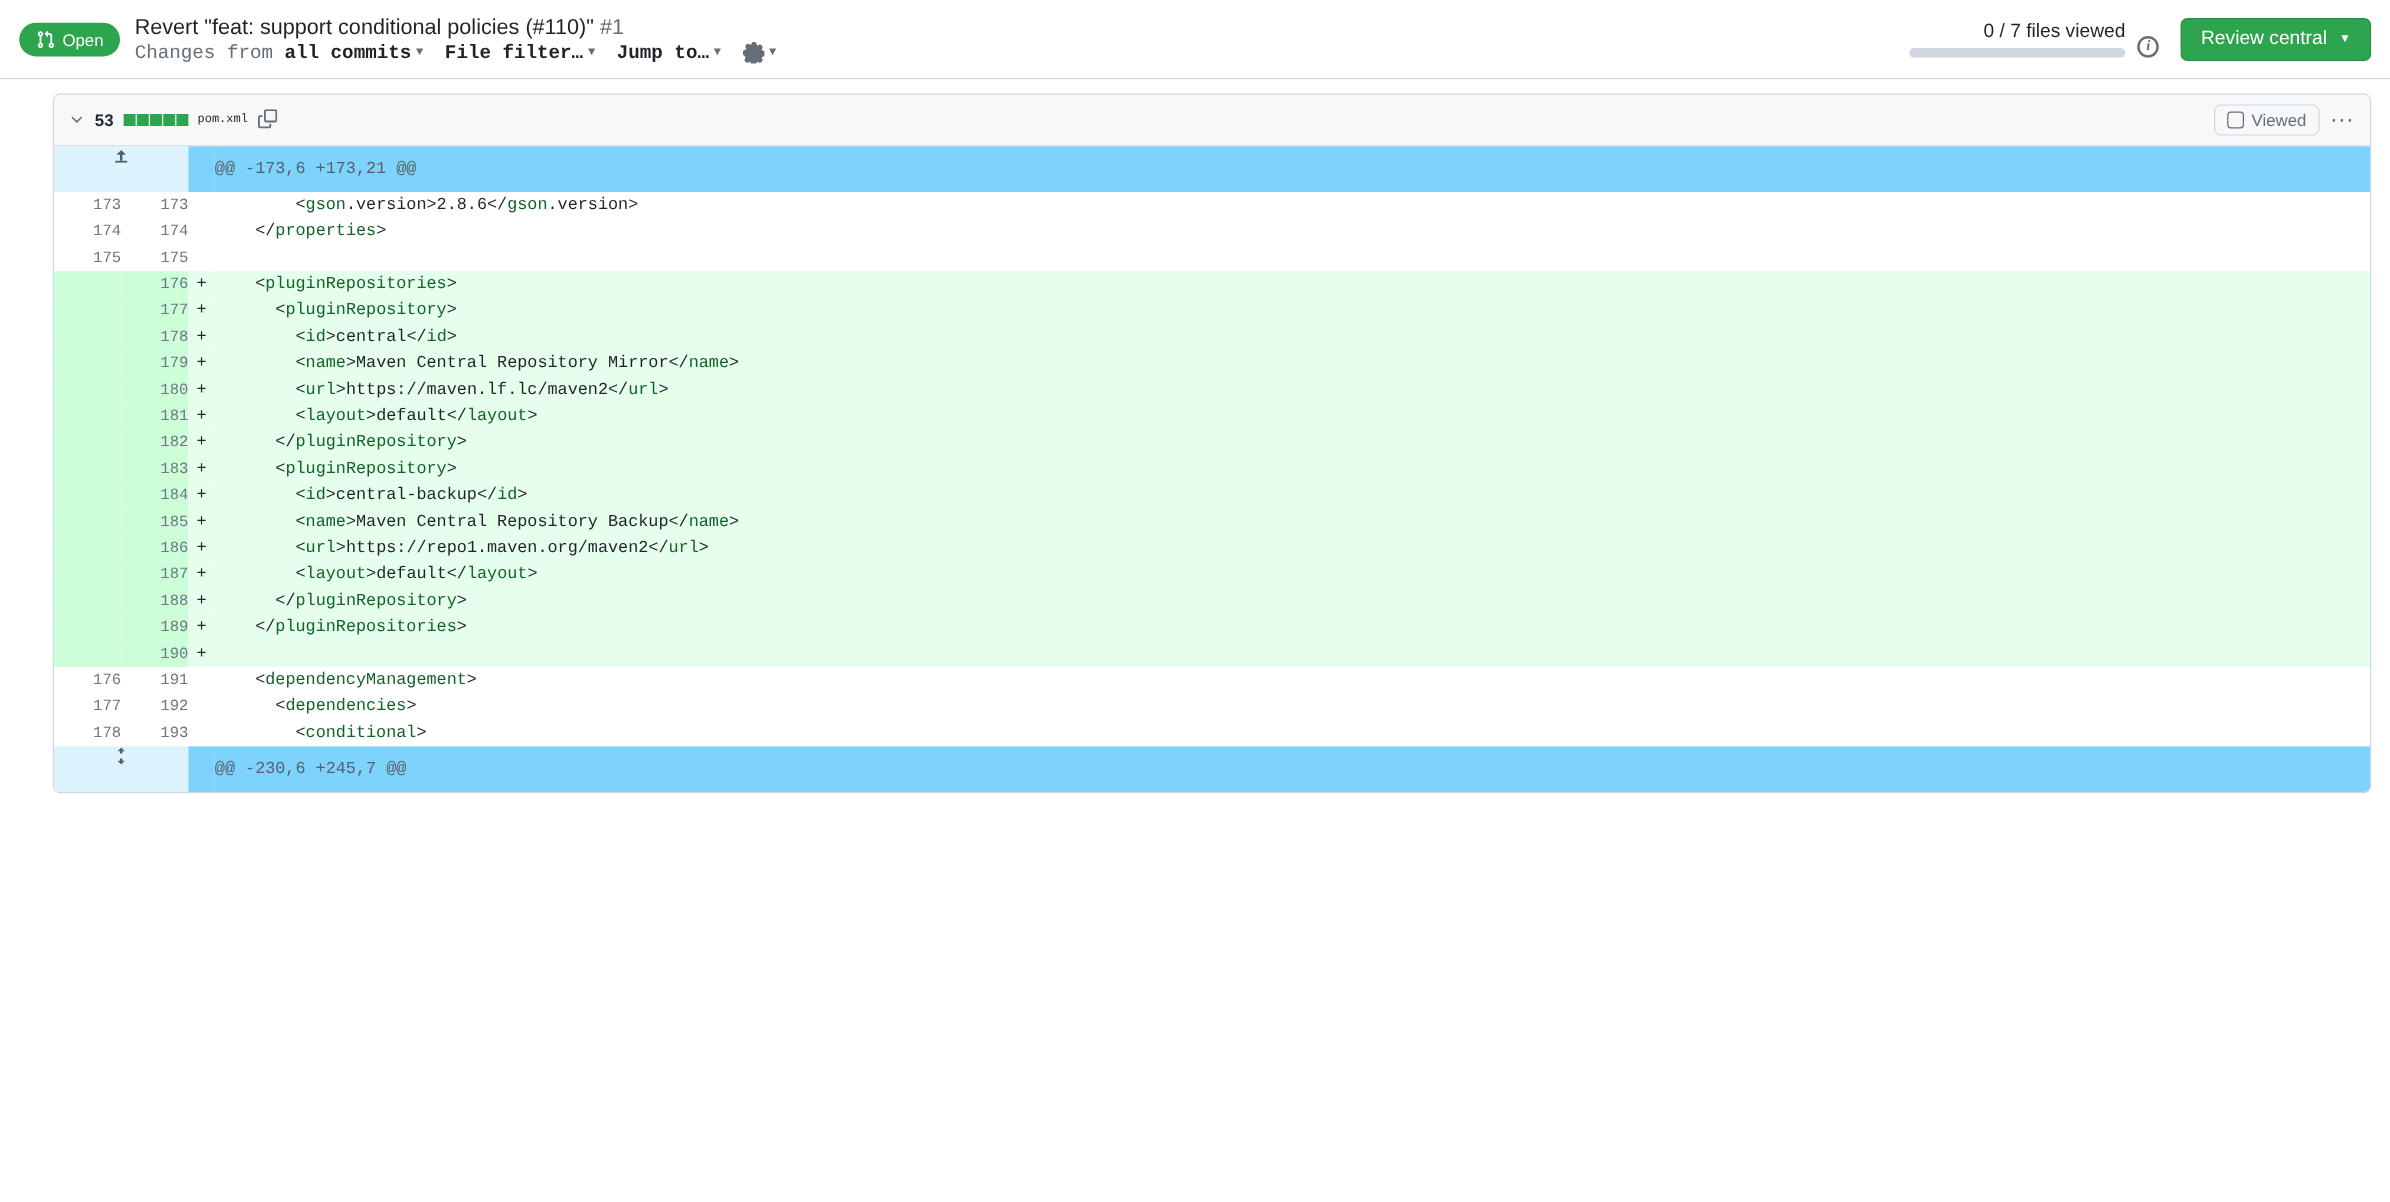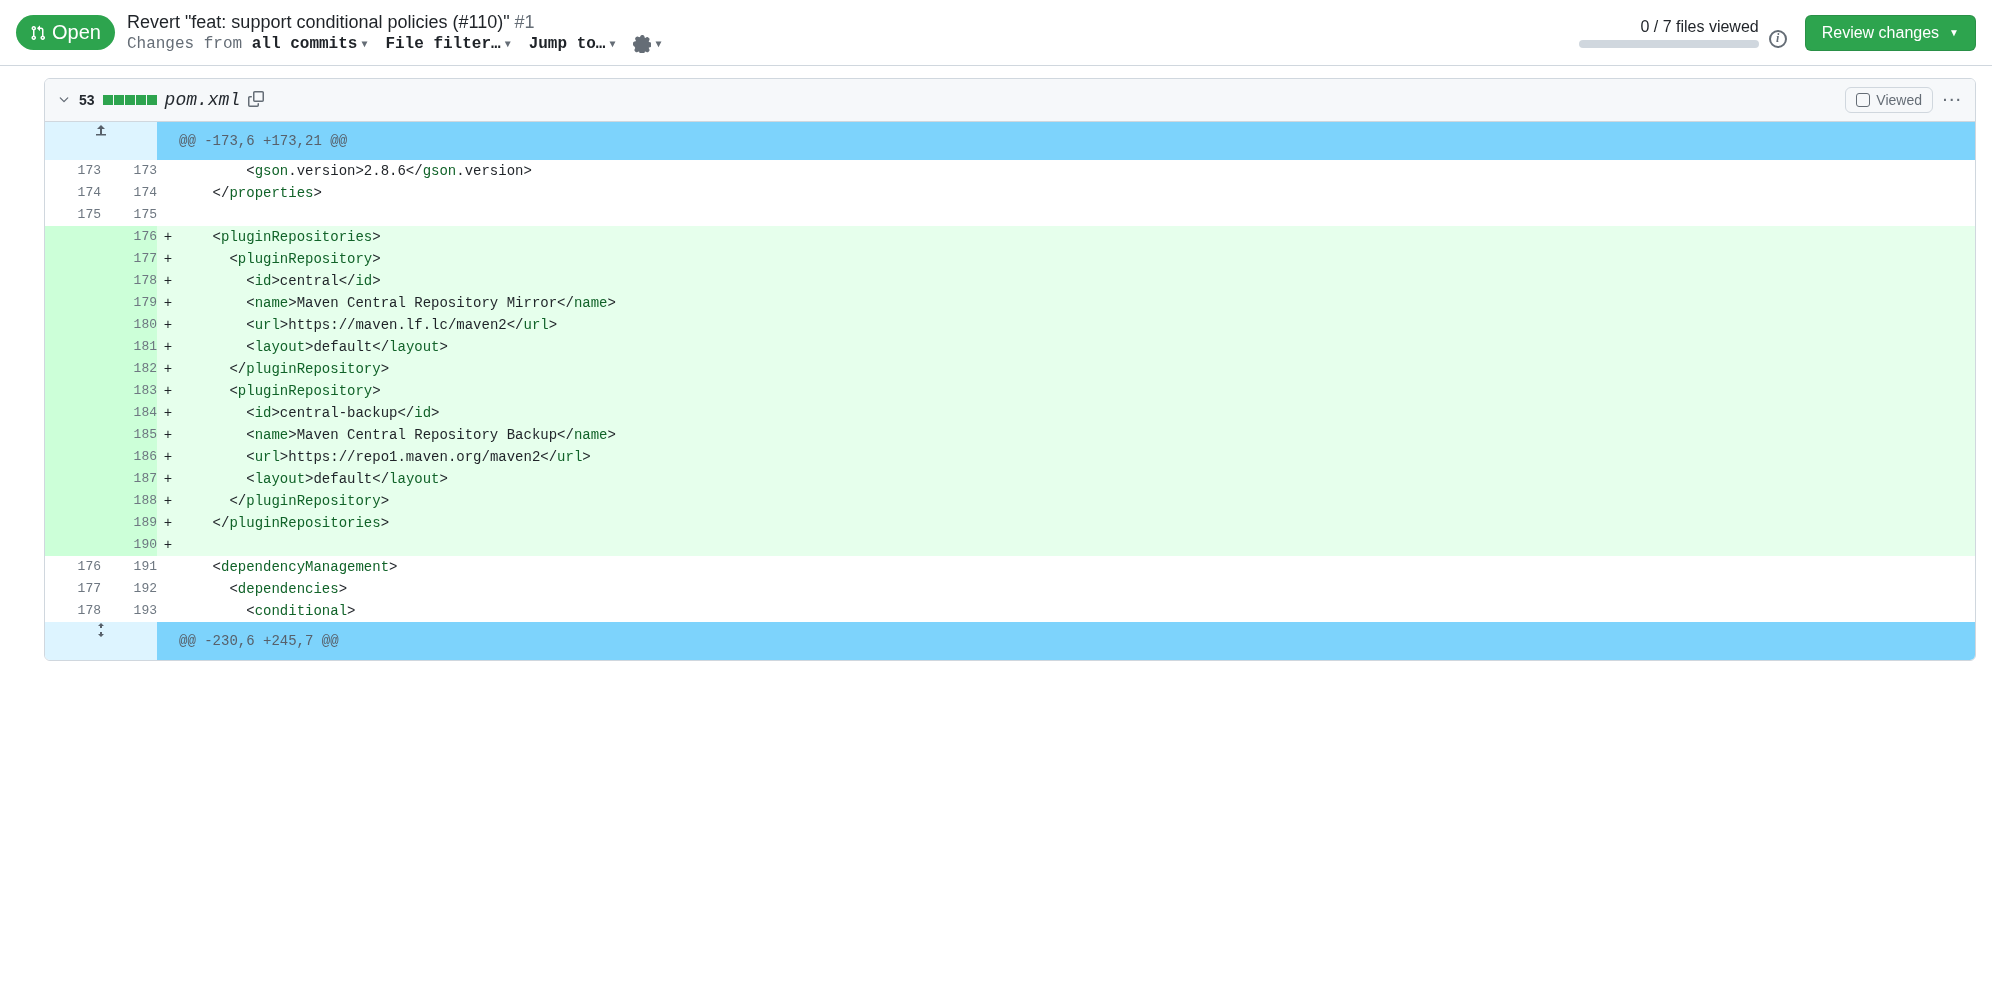--- a/index.html
+++ b/index.html
@@ -22,21 +22,21 @@
   }
   .state-label {
     display: inline-flex;
     align-items: center;
     gap: 6px;
     background: #2da44e;
     color: #fff;
     border-radius: 999px;
     padding: 6px 14px;
     font-weight: 500;
-    font-size: 20px;
+    font-size: 14px;
     text-align: right;
   }
   .state-label svg { fill: #fff; }
   .title-block { flex: 1; min-width: 0; }
   .pr-title { font-size: 18px; font-weight: 400; color: #1f2328; }
   .pr-title .num { color: #656d76; font-weight: 300; }
   .toolbar-row { margin-top: 2px; display: flex; align-items: center; gap: 18px; color: #656d76; font-size: 16px; font-family: Liberation Mono, monospace; }
   .toolbar-row .strong { font-weight: 600; color: #1f2328; }
   .caret { font-size: 10px; margin-left: 4px; color: #656d76; }
   .toolbar-item { display: inline-flex; align-items: center; cursor: pointer; }
@@ -56,21 +56,21 @@
   .diff-container { padding: 16px; padding-top: 12px; margin-left: 28px; }
   .file-box { border: 1px solid #d0d7de; border-radius: 6px; overflow: hidden; }
   .file-header {
     display: flex; align-items: center; padding: 8px 12px; background: #f6f8fa;
     border-bottom: 1px solid #d0d7de; gap: 8px;
   }
   .chev { cursor: pointer; color: #656d76; }
   .linecount { font-weight: 600; font-size: 14px; }
   .diffstat { display:inline-flex; gap:1px; }
   .diffstat span { width:10px; height:10px; background:#2da44e; display:inline-block; }
-  .filename { font-size: 18px; font-style: italic; }
+  .filename { font-size: 10px; }
   .copy-icon { cursor:pointer; color:#656d76; }
   .file-header-right { margin-left:auto; display:flex; align-items:center; gap:10px; }
   .viewed-checkbox { display:inline-flex; align-items:center; gap:6px; border:1px solid #d0d7de; border-radius:6px; padding:4px 10px; cursor:pointer; font-size:14px; color:#656d76; }
   .viewed-checkbox .box { width:14px;height:14px;border:1.5px solid #656d76;border-radius:3px; }
   .kebab { cursor:pointer; color:#656d76; letter-spacing:2px; font-weight:bold; }
 
   
   table.diff { width:100%; border-collapse: collapse; font-size: 14px; line-height: 22px; }
   table.diff td { padding: 0; vertical-align: top; }
   td.num { width: 56px; min-width:56px; text-align: right; padding-right: 12px; color: #6e7781; user-select:none; background: #fff; font-size: 13px;}
@@ -138,21 +138,21 @@
 
   <div class="viewed-block">
     <div style="text-align:right">
       <div class="viewed-text">0 / 7 files viewed</div>
       <div class="viewed-bar"></div>
     </div>
     <span class="info-icon">i</span>
   </div>
 
   <button class="review-btn">
-    <span>Review changes</span>
+    <span>Review central</span>
     <span class="caret" style="color:#fff">▼</span>
   </button>
 </div>
 
 <div class="diff-container">
   <div class="file-box">
     <div class="file-header">
       <span class="chev">
         <svg width="14" height="14" viewBox="0 0 16 16" fill="#656d76">
             <path d="M12.78 6.22a.75.75 0 0 1 0 1.06l-4.25 4.25a.75.75 0 0 1-1.06 0L3.22 7.28a.75.75 0 0 1 1.06-1.06L8 9.94l3.72-3.72a.75.75 0 0 1 1.06 0z"></path>

